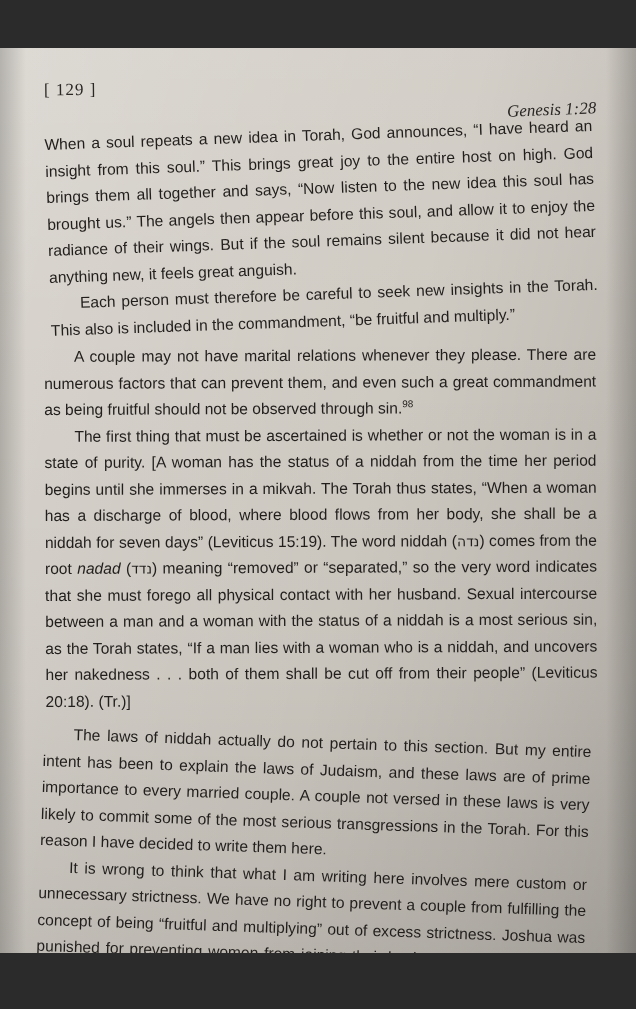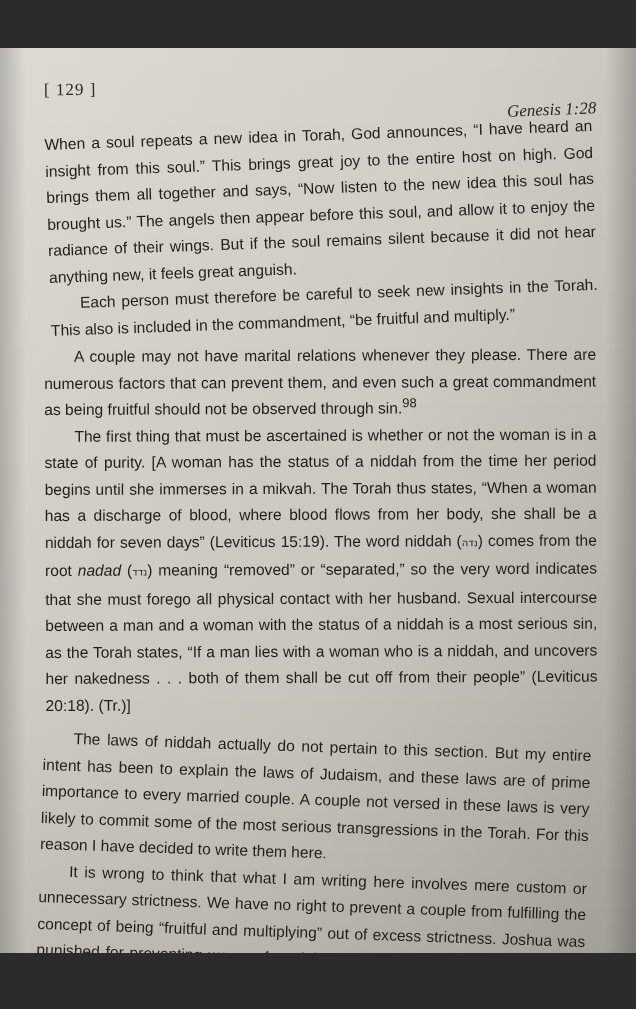--- a/index.html
+++ b/index.html
@@ -112,26 +112,26 @@
     font-weight: bold;
     font-size: 18px;
     text-align: center;
     margin: 30px 0 22px 0;
     letter-spacing: 0.3px;
     color: #201d1b;
   }
   em { }
   .heb {
     font-family: "DejaVu Sans", sans-serif;
-    font-size: 10px;
+    font-size: 14px;
     direction: rtl;
     unicode-bidi: embed;
   }
   sup.fn {
-    font-size: 13px;
+    font-size: 10px;
     vertical-align: super;
     line-height: 0;
   }
 </style>
 </head>
 <body>
 
 <div id="page">
   <div class="content">
 

